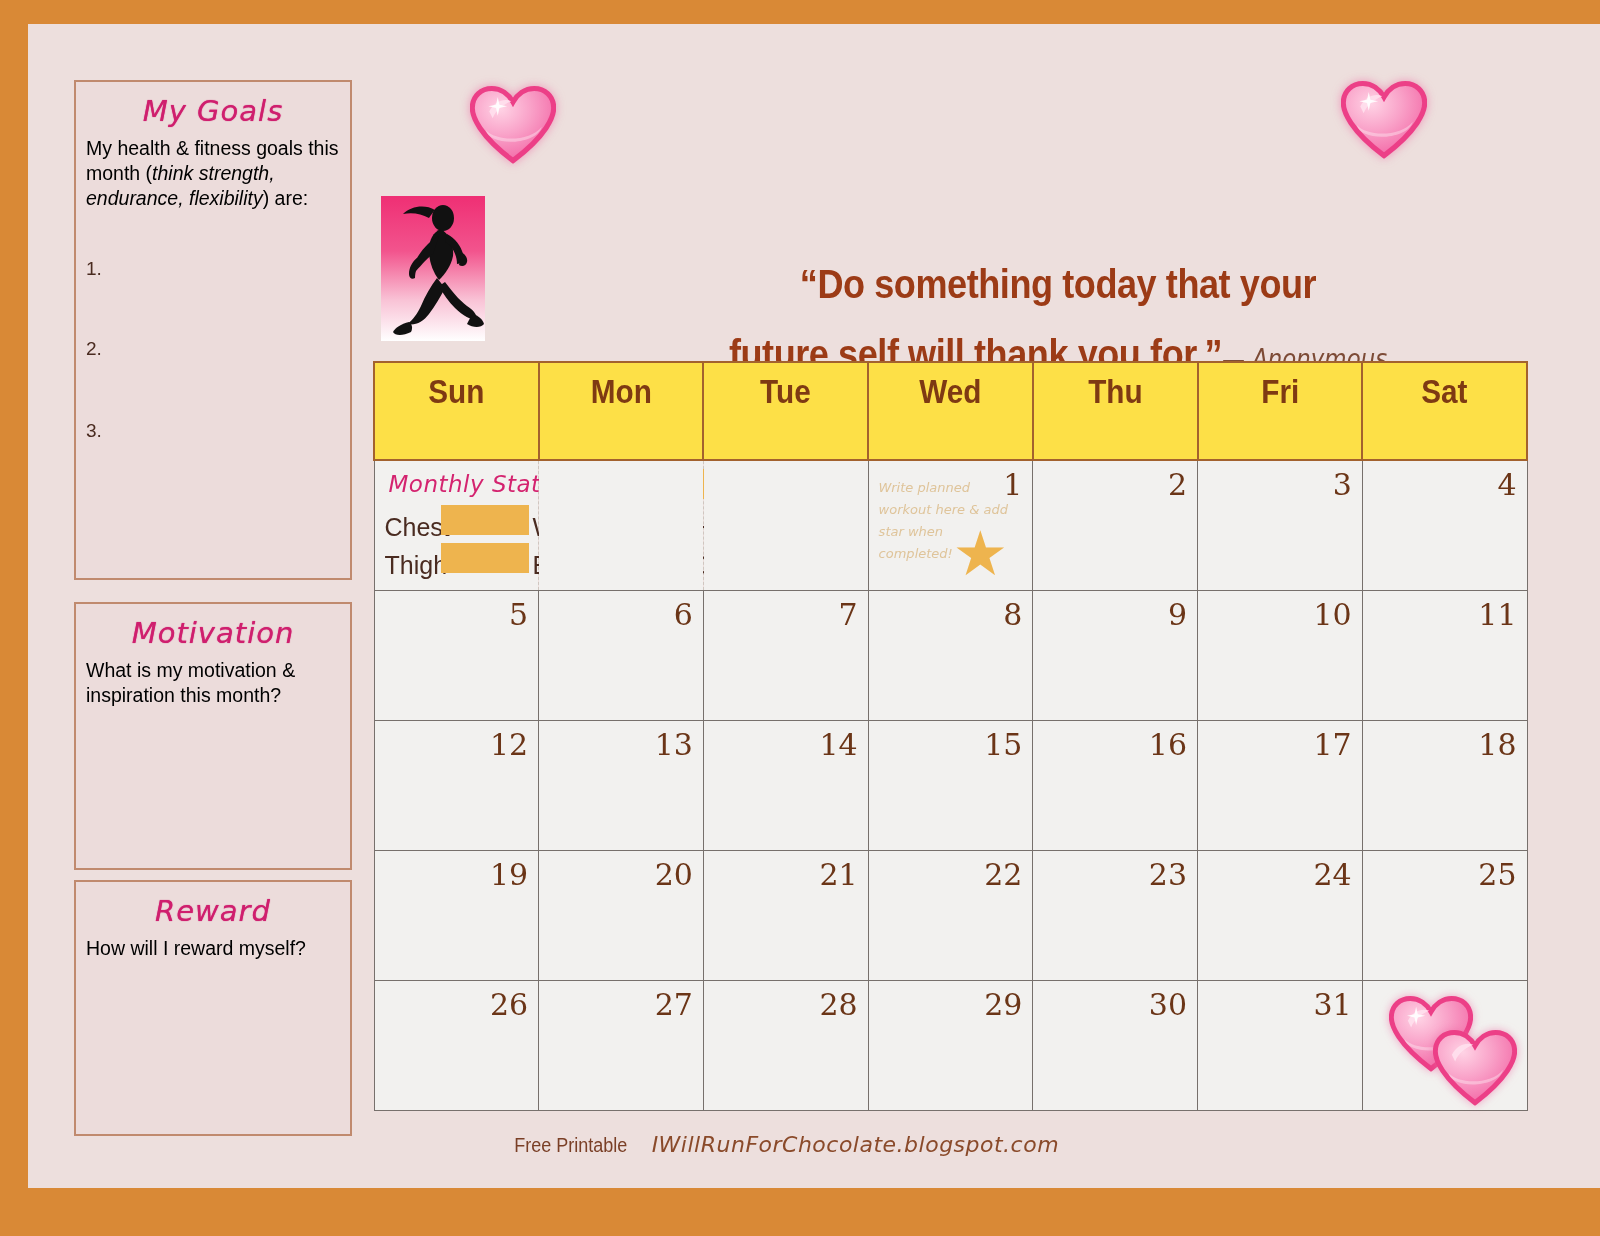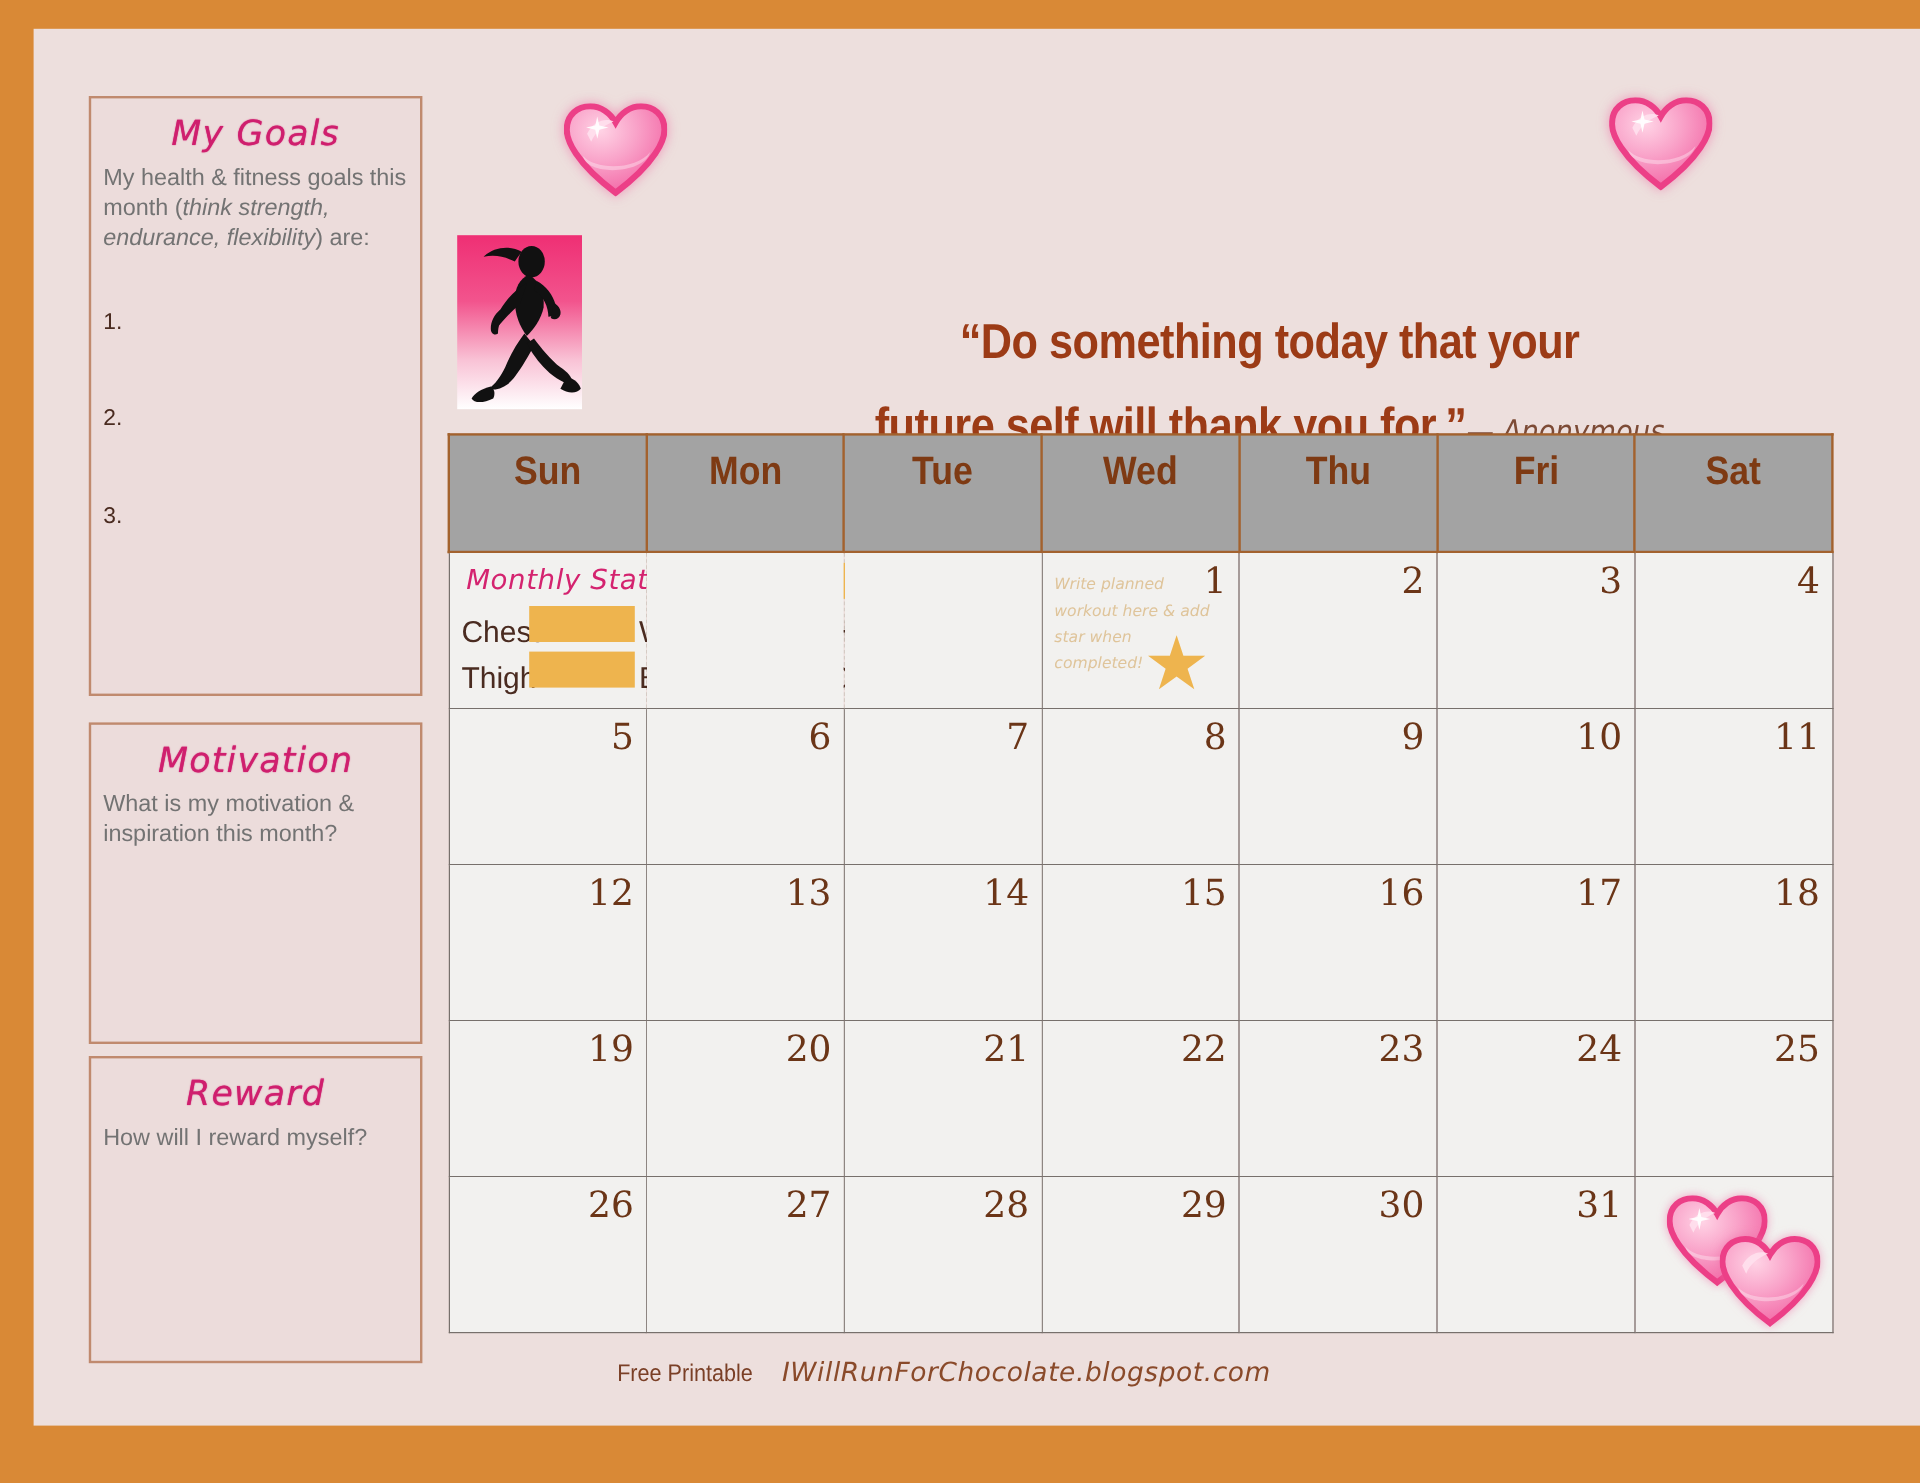--- a/index.html
+++ b/index.html
@@ -40,21 +40,21 @@
     text-align: center;
     color: #cf1f6e;
     font-family: "DejaVu Sans", sans-serif;
     font-size: 29px;
     font-style: italic;
     letter-spacing: 1px;
     margin-top: 12px;
     text-shadow: 0 0 1px #cf1f6e;
   }
   .side-body {
-    color: #737373;
+    color: #000000;
     font-family: "Liberation Sans", sans-serif;
     font-size: 19.5px;
     line-height: 25px;
     padding: 8px 10px 0 10px;
   }
   .side-body .it { font-style: italic; }
   .goal-num {
     color: #4a2b20;
     font-family: "Liberation Sans", sans-serif;
     font-size: 19px;
@@ -140,21 +140,21 @@
     width: 1155px;
     border-collapse: collapse;
     table-layout: fixed;
   }
   #calendar td, #calendar th {
     padding: 0;
     margin: 0;
   }
   .dow-cell {
     height: 98px;
-    background: #a3a3a3;
+    background: #fde047;
     border: 2px solid #a3622e;
     vertical-align: top;
     box-sizing: border-box;
   }
   .dow-label {
     color: #7e3a13;
     font-family: "Liberation Sans Narrow", "Liberation Sans", sans-serif;
     font-size: 33px;
     font-weight: bold;
     text-align: center;

